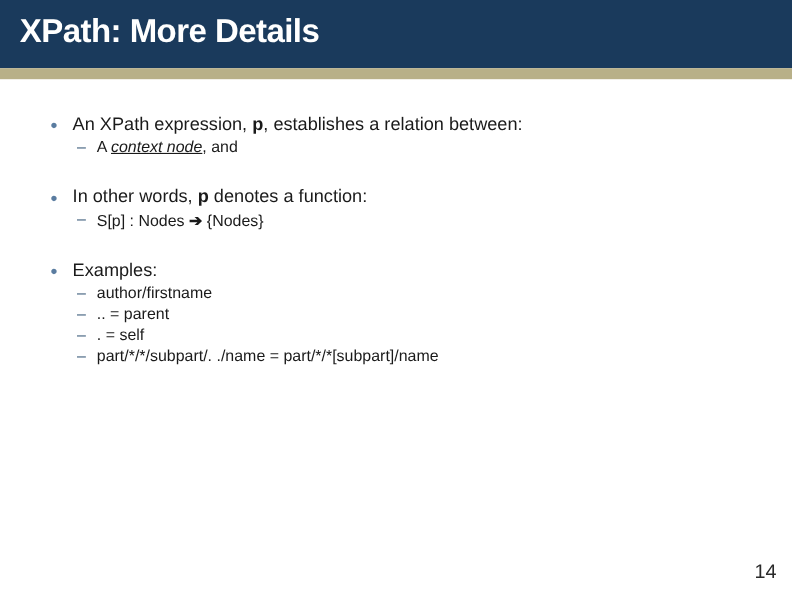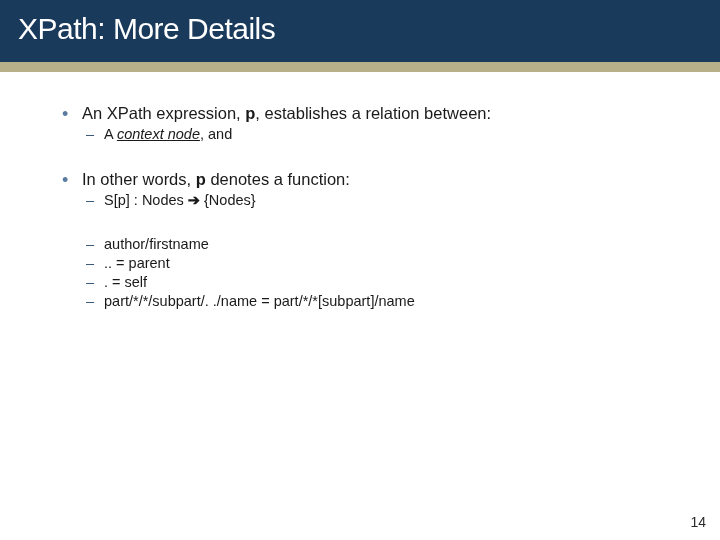--- a/index.html
+++ b/index.html
@@ -1,28 +1,28 @@
 <!DOCTYPE html>
 <html><head>
 <meta charset="utf-8">
 <style>
   * { margin: 0; padding: 0; box-sizing: border-box; }
   html, body { width: 720px; height: 540px; font-family: Verdana, Geneva, sans-serif; background: #fff; color: #1a1a1a; }
   .slide { width: 720px; height: 540px; position: relative; background: #fff; }
   .title-bar { background: #1a3a5c; height: 62px; padding: 12px 18px 0 18px; }
-  .title-bar h1 { font-family: Arial, Helvetica, sans-serif; font-weight: 400; color: #fff; font-size: 30px; letter-spacing: -0.5px; }
+  .title-bar h1 { font-family: Arial, Helvetica, sans-serif; font-weight: 700; color: #fff; font-size: 30px; letter-spacing: -0.5px; }
   .accent-bar { background: #b8b088; height: 10px; }
-  .content { padding: 32px 40px 0 60px; }
+  .content { padding: 32px 40px 0 44px; }
   .bullet-l1 { position: relative; padding-left: 22px; margin-top: 24px; font-size: 16.5px; color: #1a1a1a; }
   .bullet-l1::before { content: "•"; position: absolute; left: 2px; top: 0; color: #5a7ca0; font-size: 18px; }
   .bullet-l1.first { margin-top: 0; }
   .bullet-l2 { position: relative; padding-left: 20px; margin-left: 24px; margin-top: 3px; font-size: 14.5px; color: #1a1a1a; }
   .bullet-l2::before { content: "–"; position: absolute; left: 2px; top: 0; color: #3a5a7a; }
   .group { margin-bottom: 28px; }
-  .page-num { position: absolute; right: 14px; bottom: 10px; font-size: 14px; color: #2a2a2a; }
+  .page-num { position: absolute; right: 14px; bottom: 10px; font-size: 18px; color: #2a2a2a; }
   em.it { font-style: italic; text-decoration: underline; }
   b.pb { font-weight: 700; }
   .arrow { font-weight: 700; }
 </style>
 </head>
 <body>
 
 <div class="slide">
   <div class="title-bar">
     <h1>XPath: More Details</h1>
@@ -43,20 +43,21 @@
     <div class="group">
       <div class="bullet-l1">
         <span>In other words, </span><b class="pb">p</b><span> denotes a function:</span>
       </div>
       <div class="bullet-l2">
         <span>S[</span><span>p</span><span>] : Nodes </span><span class="arrow">➔</span><span> {Nodes}</span>
       </div>
     </div>
 
     <div class="group">
+      <div class="bullet-l1">Examples:</div>
       <div class="bullet-l2">author/firstname</div>
       <div class="bullet-l2">..  = parent</div>
       <div class="bullet-l2">.   = self</div>
       <div class="bullet-l2">part/*/*/subpart/. ./name = part/*/*[subpart]/name</div>
     </div>
 
   </div>
 
   <div class="page-num">14</div>
 </div>

